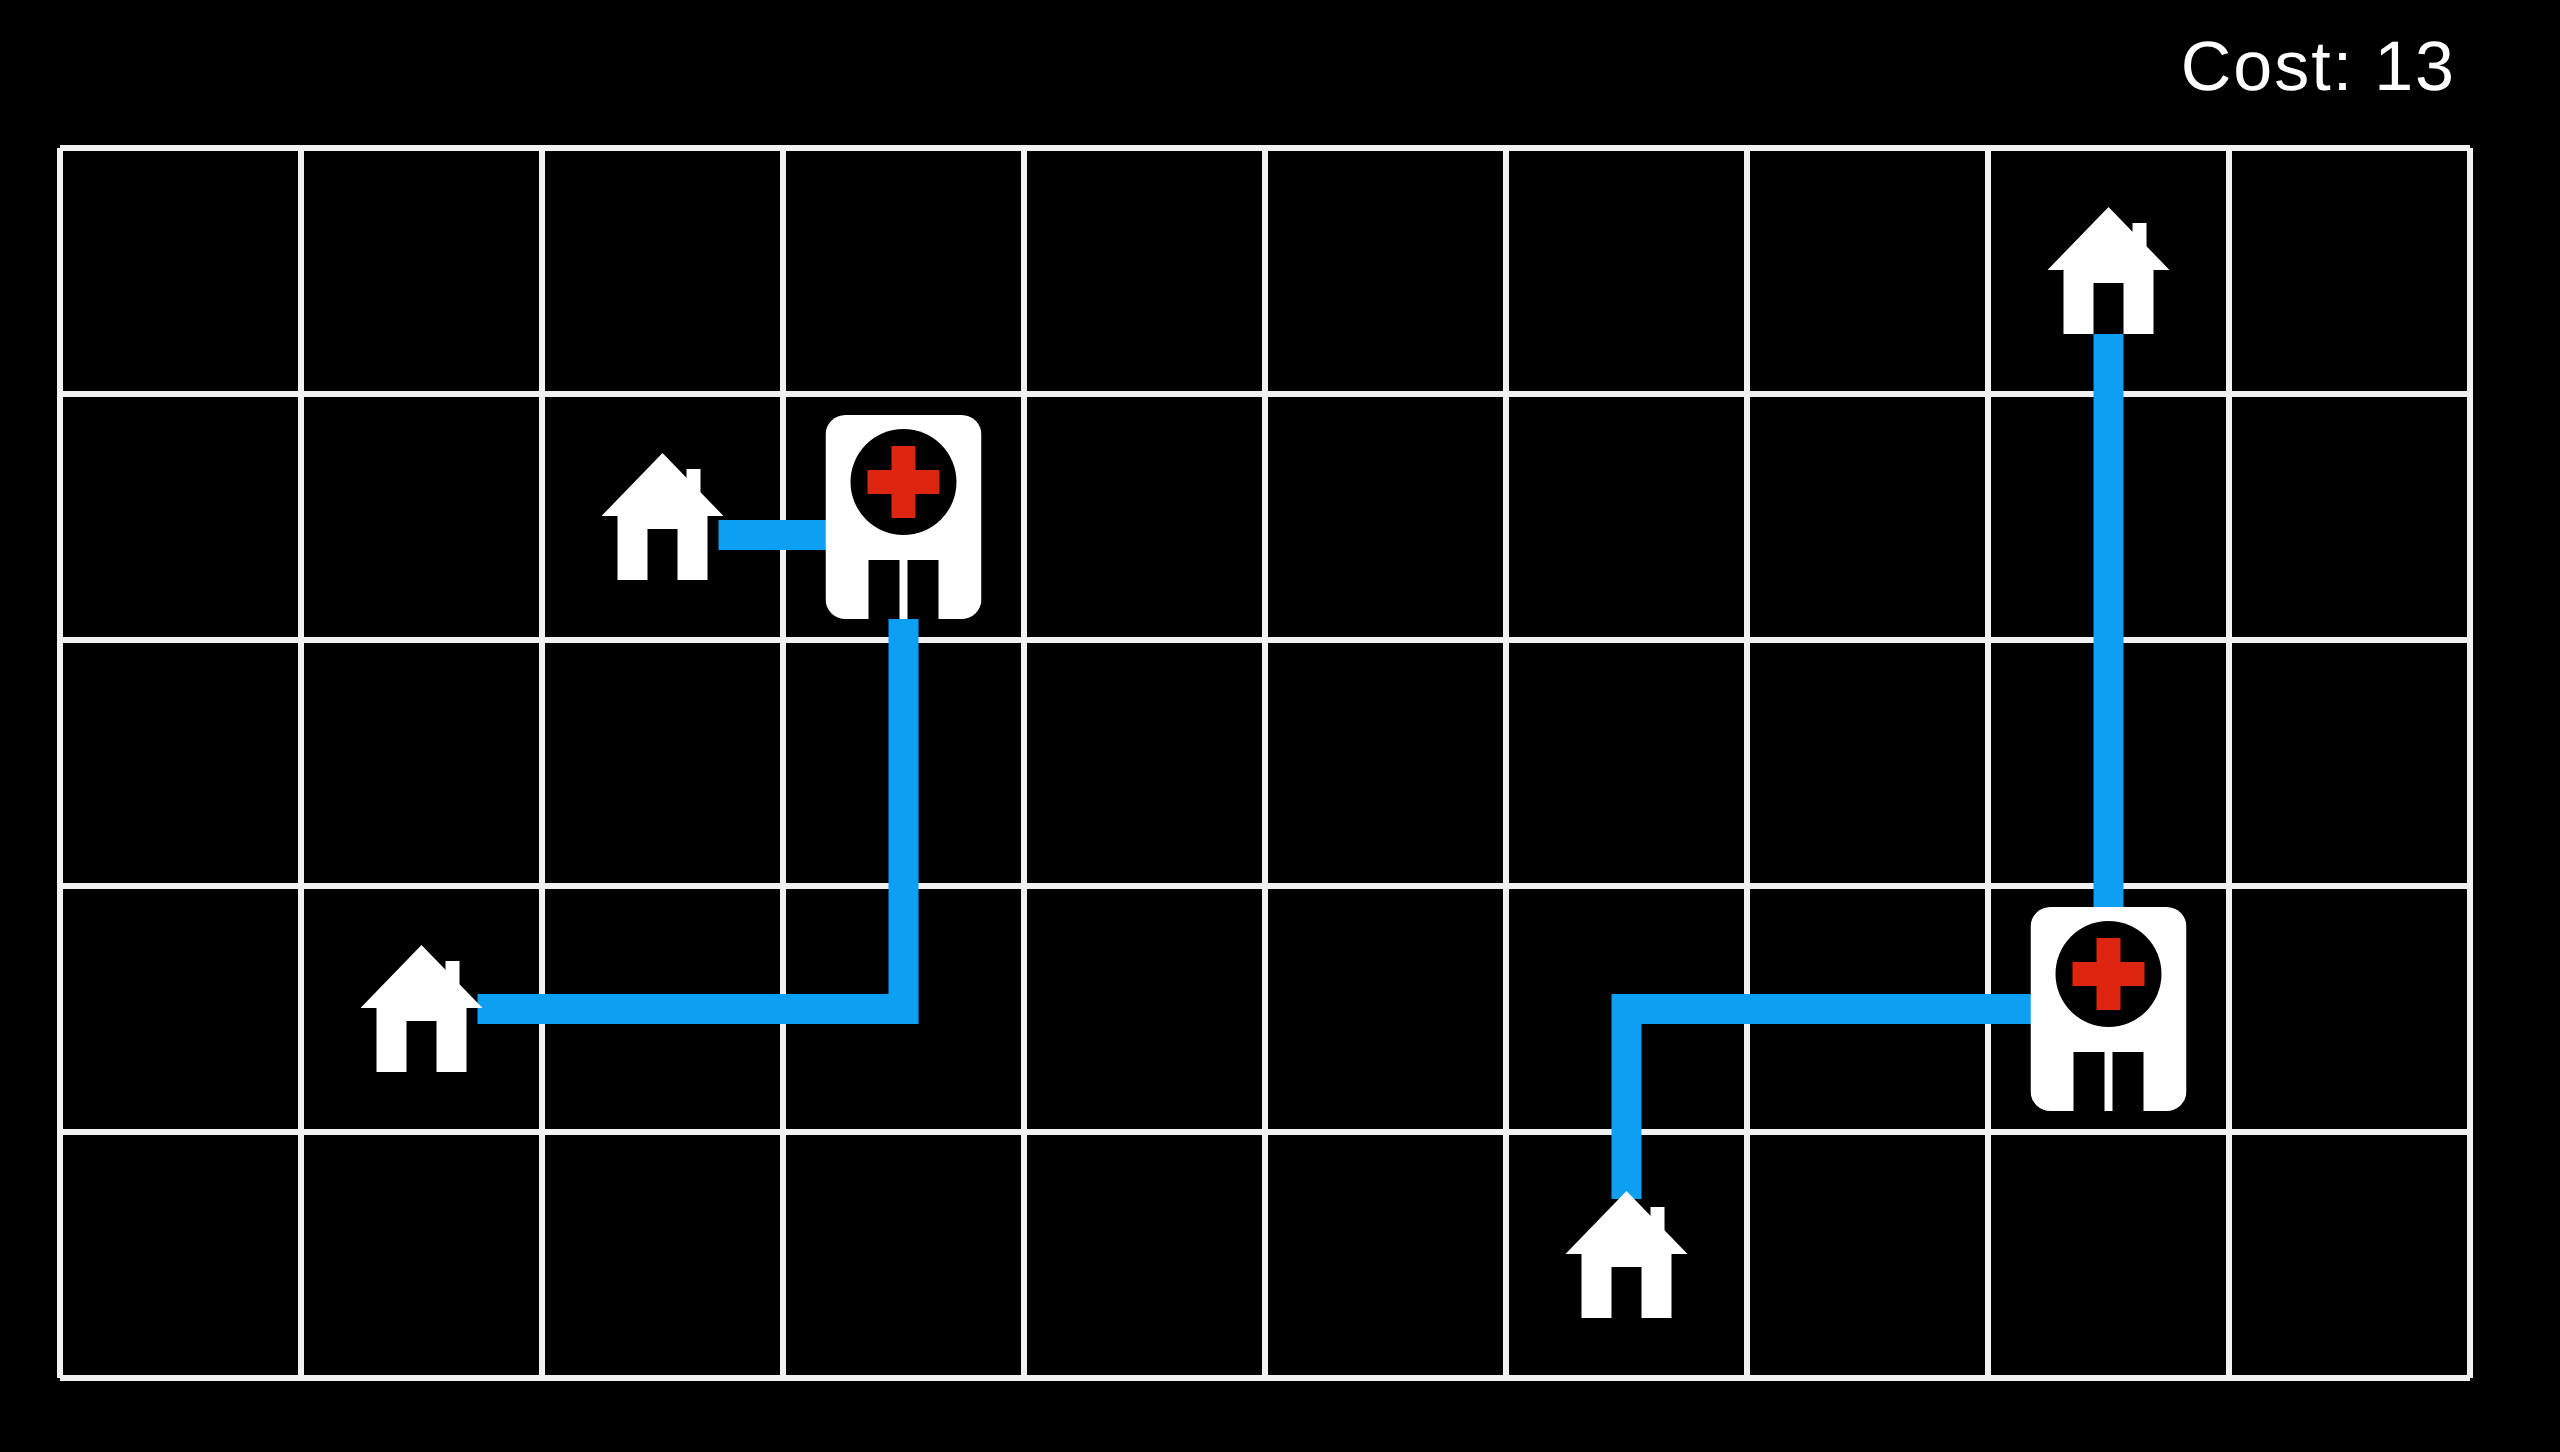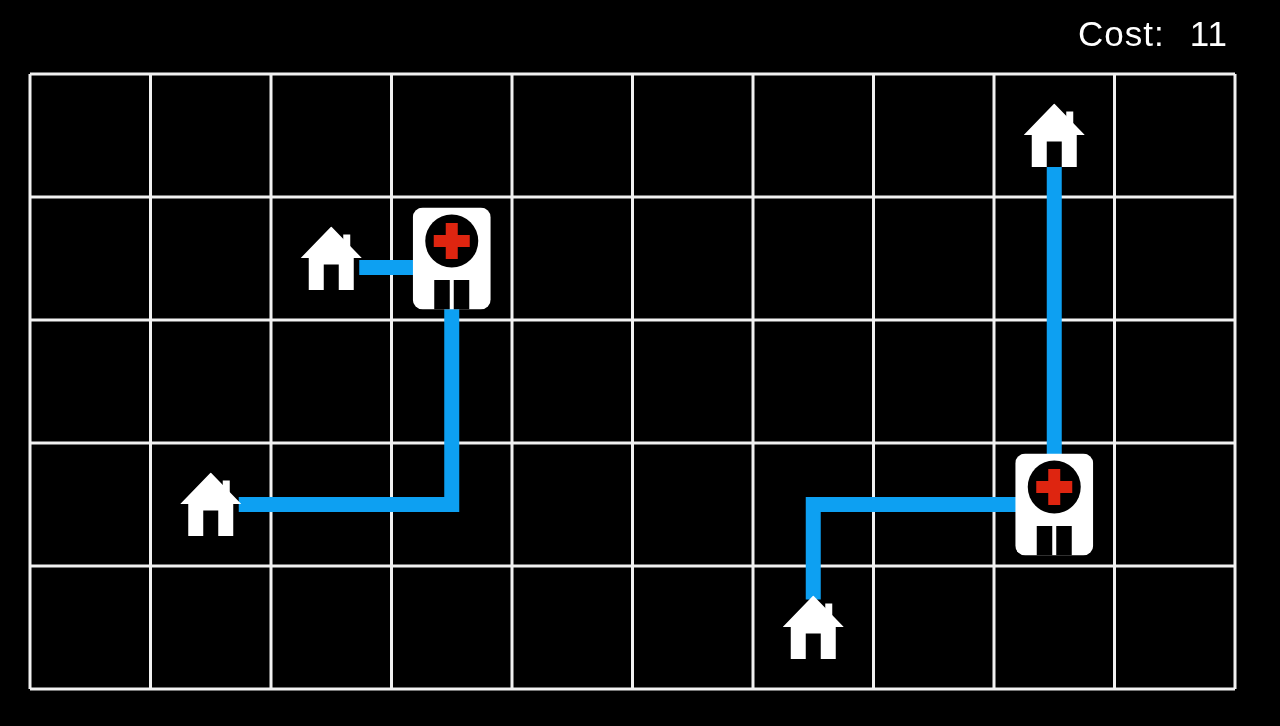--- a/index.html
+++ b/index.html
@@ -13,21 +13,21 @@
     height: 726px;
     background: var(--background, #000);
     overflow: hidden;
     font-family: "Liberation Sans", sans-serif;
   }
   .hud {
     position: absolute;
     top: 13px;
     right: 52px;
     display: flex;
-    gap: 25px;
+    gap: 10px;
     color: var(--hud-text, #fff);
     font-size: 35px;
     font-weight: 400;
     letter-spacing: 1px;
     line-height: 1.2;
     user-select: none;
   }
   #board {
     position: absolute;
     left: 0;
@@ -45,21 +45,21 @@
     stroke-linejoin: miter;
   }
 </style>
 </head>
 <body>
 
 <div class="stage">
 
   <div class="hud">
     <span>Cost:</span>
-    <span>11</span>
+    <span>13</span>
   </div>
 
   <svg id="board" width="1280" height="726" viewBox="0 0 1280 726" xmlns="http://www.w3.org/2000/svg" xmlns:xlink="http://www.w3.org/1999/xlink">
     <defs>
 
       <symbol id="house-icon" viewBox="0 0 62 64" width="62" height="64">
         <rect x="43" y="8" width="7" height="16" fill="var(--icon-white, #fff)"></rect>
         <path d="M31 0 L61.5 31.5 L53.5 31.5 L53.5 63.5 L8.5 63.5 L8.5 31.5 L0.5 31.5 Z" fill="var(--icon-white, #fff)"></path>
         <rect x="23.5" y="38" width="15" height="25.5" fill="var(--background, #000)"></rect>
       </symbol>

